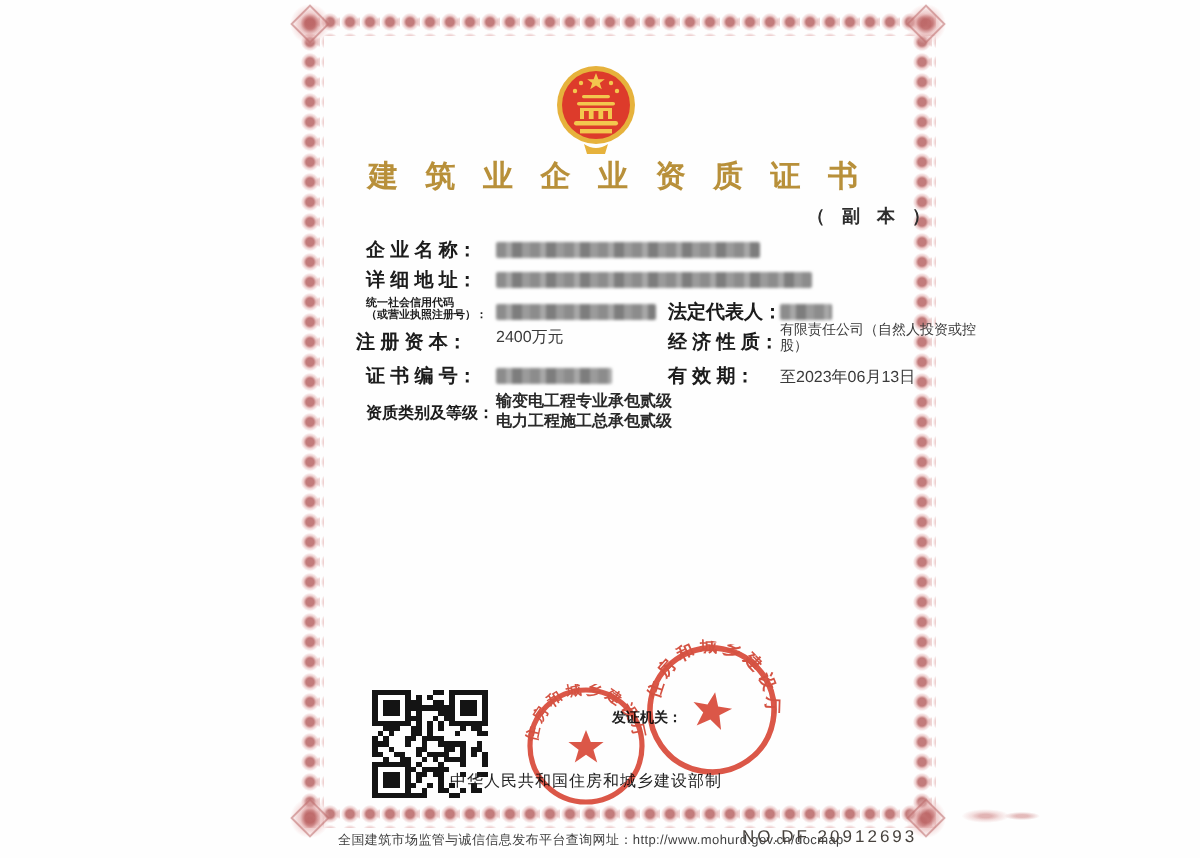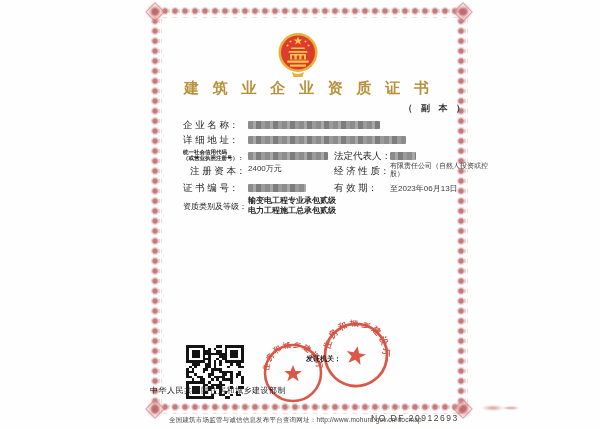--- a/index.html
+++ b/index.html
@@ -45,34 +45,34 @@
   .title{
     position:absolute;left:150px;top:79px;width:318px;text-align:center;
     font-family:"Liberation Serif",serif;font-weight:bold;
     font-size:15px;letter-spacing:5px;color:#b8903a;white-space:nowrap;
   }
   .subtitle{
     position:absolute;left:150px;top:102px;width:318px;text-align:right;
     font-size:9px;letter-spacing:3px;color:#2e2e2e;font-weight:bold;
   }
 
-  .lbl{position:absolute;font-weight:normal;color:#1c1c1c;font-size:9.5px;white-space:nowrap;}
+  .lbl{position:absolute;font-weight:bold;color:#1c1c1c;font-size:9.5px;white-space:nowrap;}
   .val{position:absolute;color:#3a3a3a;font-size:8px;white-space:nowrap;}
   .lbl-sm{position:absolute;font-weight:bold;color:#1c1c1c;font-size:5.5px;line-height:6px;white-space:nowrap;}
   .wrapval{white-space:normal;line-height:8px;}
   .redact{
     position:absolute;height:8px;border-radius:1px;filter:blur(.7px);
     background:repeating-linear-gradient(90deg,#8c8c8c 0 5px,#a8a8a8 5px 8px,#7d7d7d 8px 13px,#9b9b9b 13px 17px);
   }
   .qual{position:absolute;color:#2a2a2a;font-size:8px;font-weight:bold;line-height:10px;white-space:nowrap;}
 
   .qr{position:absolute;left:186px;top:345px;width:58px;height:54px;}
   .issuer{position:absolute;left:306px;top:354px;font-size:7px;color:#222;font-weight:bold;z-index:1;}
   .issue-date{position:absolute;left:337px;top:365px;font-size:8.5px;color:#333;letter-spacing:2px;z-index:1;}
-  .maker{position:absolute;left:150px;top:385px;width:318px;font-size:8px;color:#222;letter-spacing:.5px;z-index:1;}
+  .maker{position:absolute;left:134px;top:385px;width:318px;text-align:center;font-size:8px;color:#222;letter-spacing:.5px;z-index:1;}
   .stamp{position:absolute;mix-blend-mode:multiply;opacity:.88;z-index:2;}
   .stampA{left:262px;top:342px;width:62px;height:62px;}
   .stampB{left:322px;top:321px;width:68px;height:68px;transform:rotate(10deg);}
 
   .footer-query{position:absolute;left:169px;top:416px;font-size:6.5px;color:#3f3f3f;letter-spacing:.2px;}
   .serial{position:absolute;left:371px;top:413px;font-size:8.5px;color:#46413c;letter-spacing:1.5px;font-family:Liberation Sans, sans-serif;text-align:right;}
 </style>
 </head>
 <body>
 
@@ -117,21 +117,21 @@
   <div class="redact" style="left:248px;top:136px;width:158px;"></div>
 
   <div class="lbl-sm" style="left:183px;top:149px;">
     <div>统一社会信用代码</div>
     <div>（或营业执照注册号）：</div>
   </div>
   <div class="redact" style="left:248px;top:152px;width:80px;"></div>
   <div class="lbl" style="left:334px;top:150px;">法定代表人：</div>
   <div class="redact" style="left:390px;top:152px;width:26px;"></div>
 
-  <div class="lbl" style="left:190px;top:165px;text-align:right;">注 册 资 本：</div>
+  <div class="lbl" style="left:178px;top:165px;text-align:right;">注 册 资 本：</div>
   <div class="val" style="left:248px;top:163px;">2400万元</div>
   <div class="lbl" style="left:334px;top:165px;">经 济 性 质：</div>
   <div class="val wrapval" style="left:390px;top:162px;width:108px;font-size:7px;">有限责任公司（自然人投资或控股）</div>
 
   <div class="lbl" style="left:183px;top:182px;">证 书 编 号：</div>
   <div class="redact" style="left:248px;top:184px;width:58px;"></div>
   <div class="lbl" style="left:334px;top:182px;">有  效  期：</div>
   <div class="val" style="left:390px;top:183px;">至2023年06月13日</div>
 
   <div class="lbl" style="left:183px;top:201px;font-size:8px;text-align:center;">资质类别及等级：</div>

